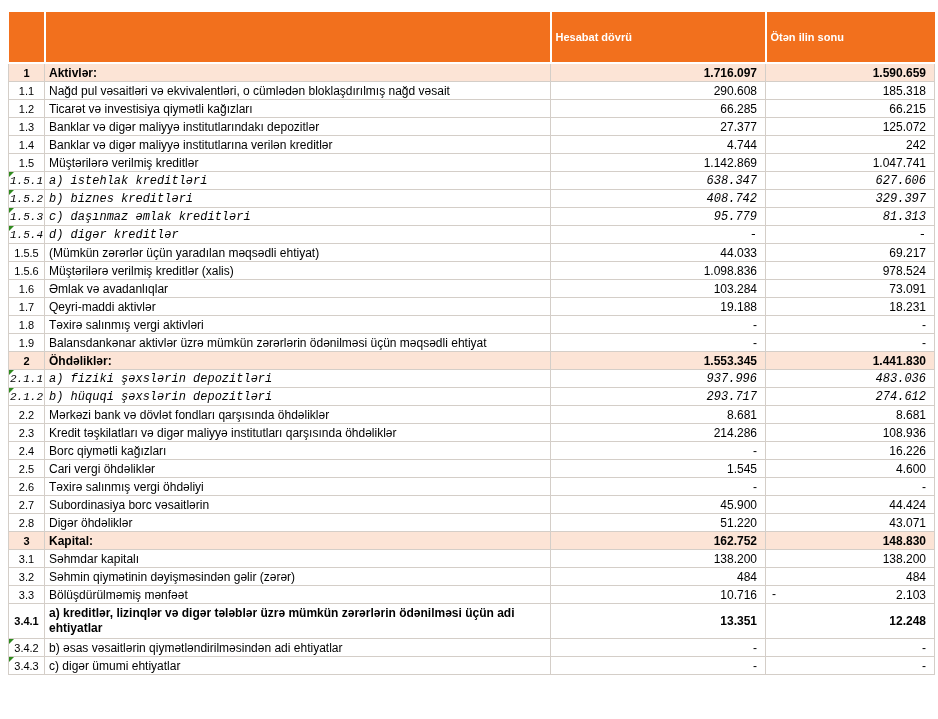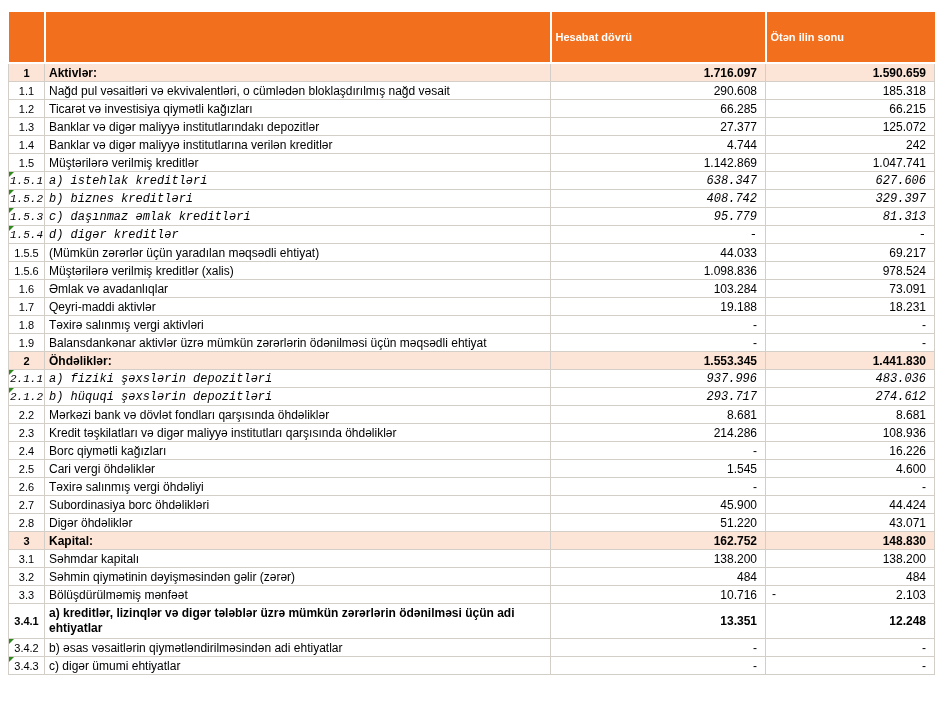--- a/index.html
+++ b/index.html
@@ -220,21 +220,21 @@
           <td class="val">4.600</td>
         </tr>
         <tr class="plain">
           <td class="num">2.6</td>
           <td class="label">Təxirə salınmış vergi öhdəliyi</td>
           <td class="val">-</td>
           <td class="val">-</td>
         </tr>
         <tr class="plain">
           <td class="num">2.7</td>
-          <td class="label">Subordinasiya borc öhdəlikləri</td>
+          <td class="label">Subordinasiya borc vəsaitlərin</td>
           <td class="val">45.900</td>
           <td class="val">44.424</td>
         </tr>
         <tr class="plain">
           <td class="num">2.8</td>
           <td class="label">Digər öhdəliklər</td>
           <td class="val">51.220</td>
           <td class="val">43.071</td>
         </tr>
         <tr class="section">

